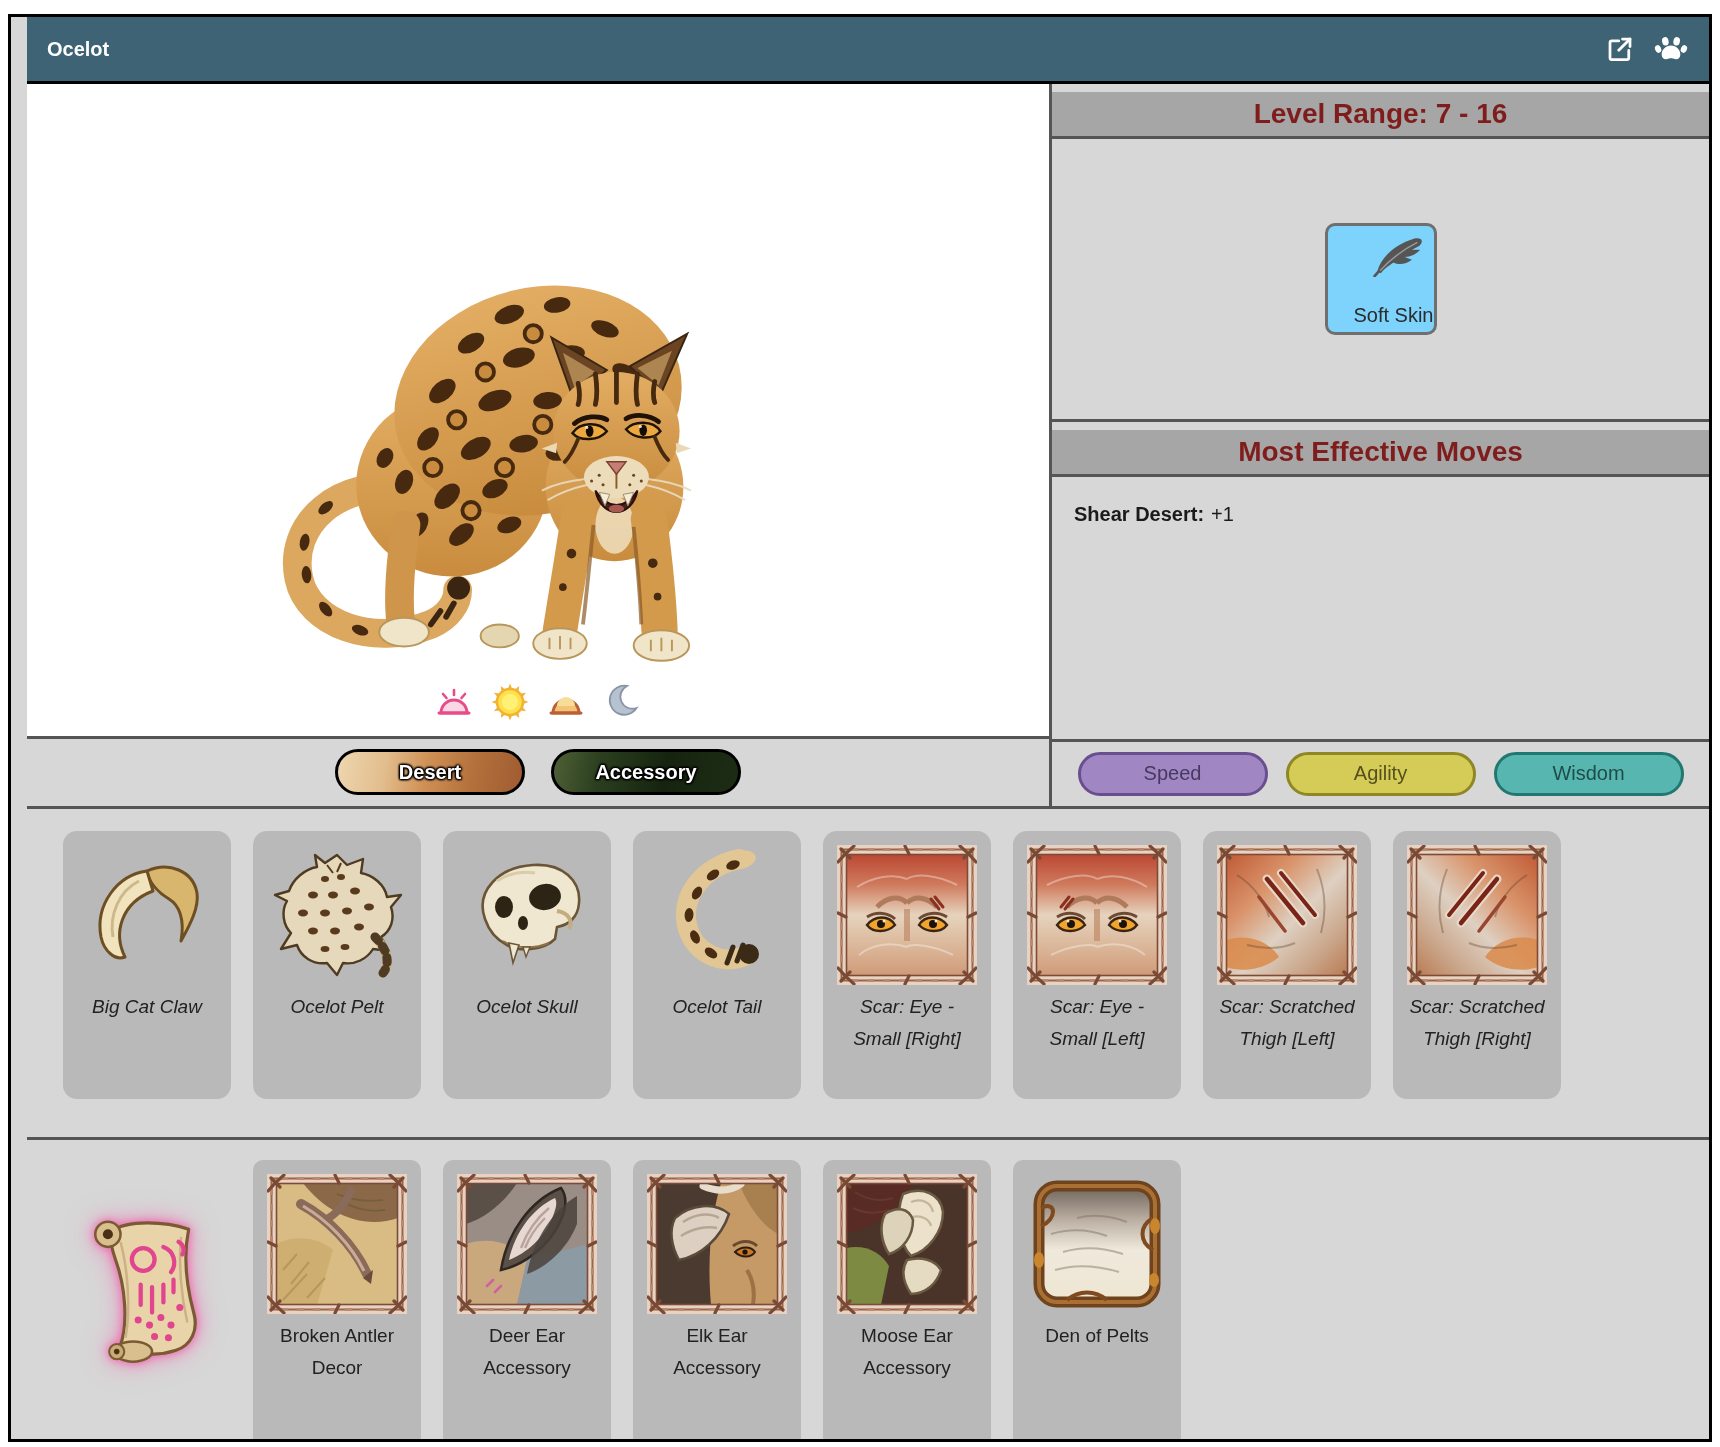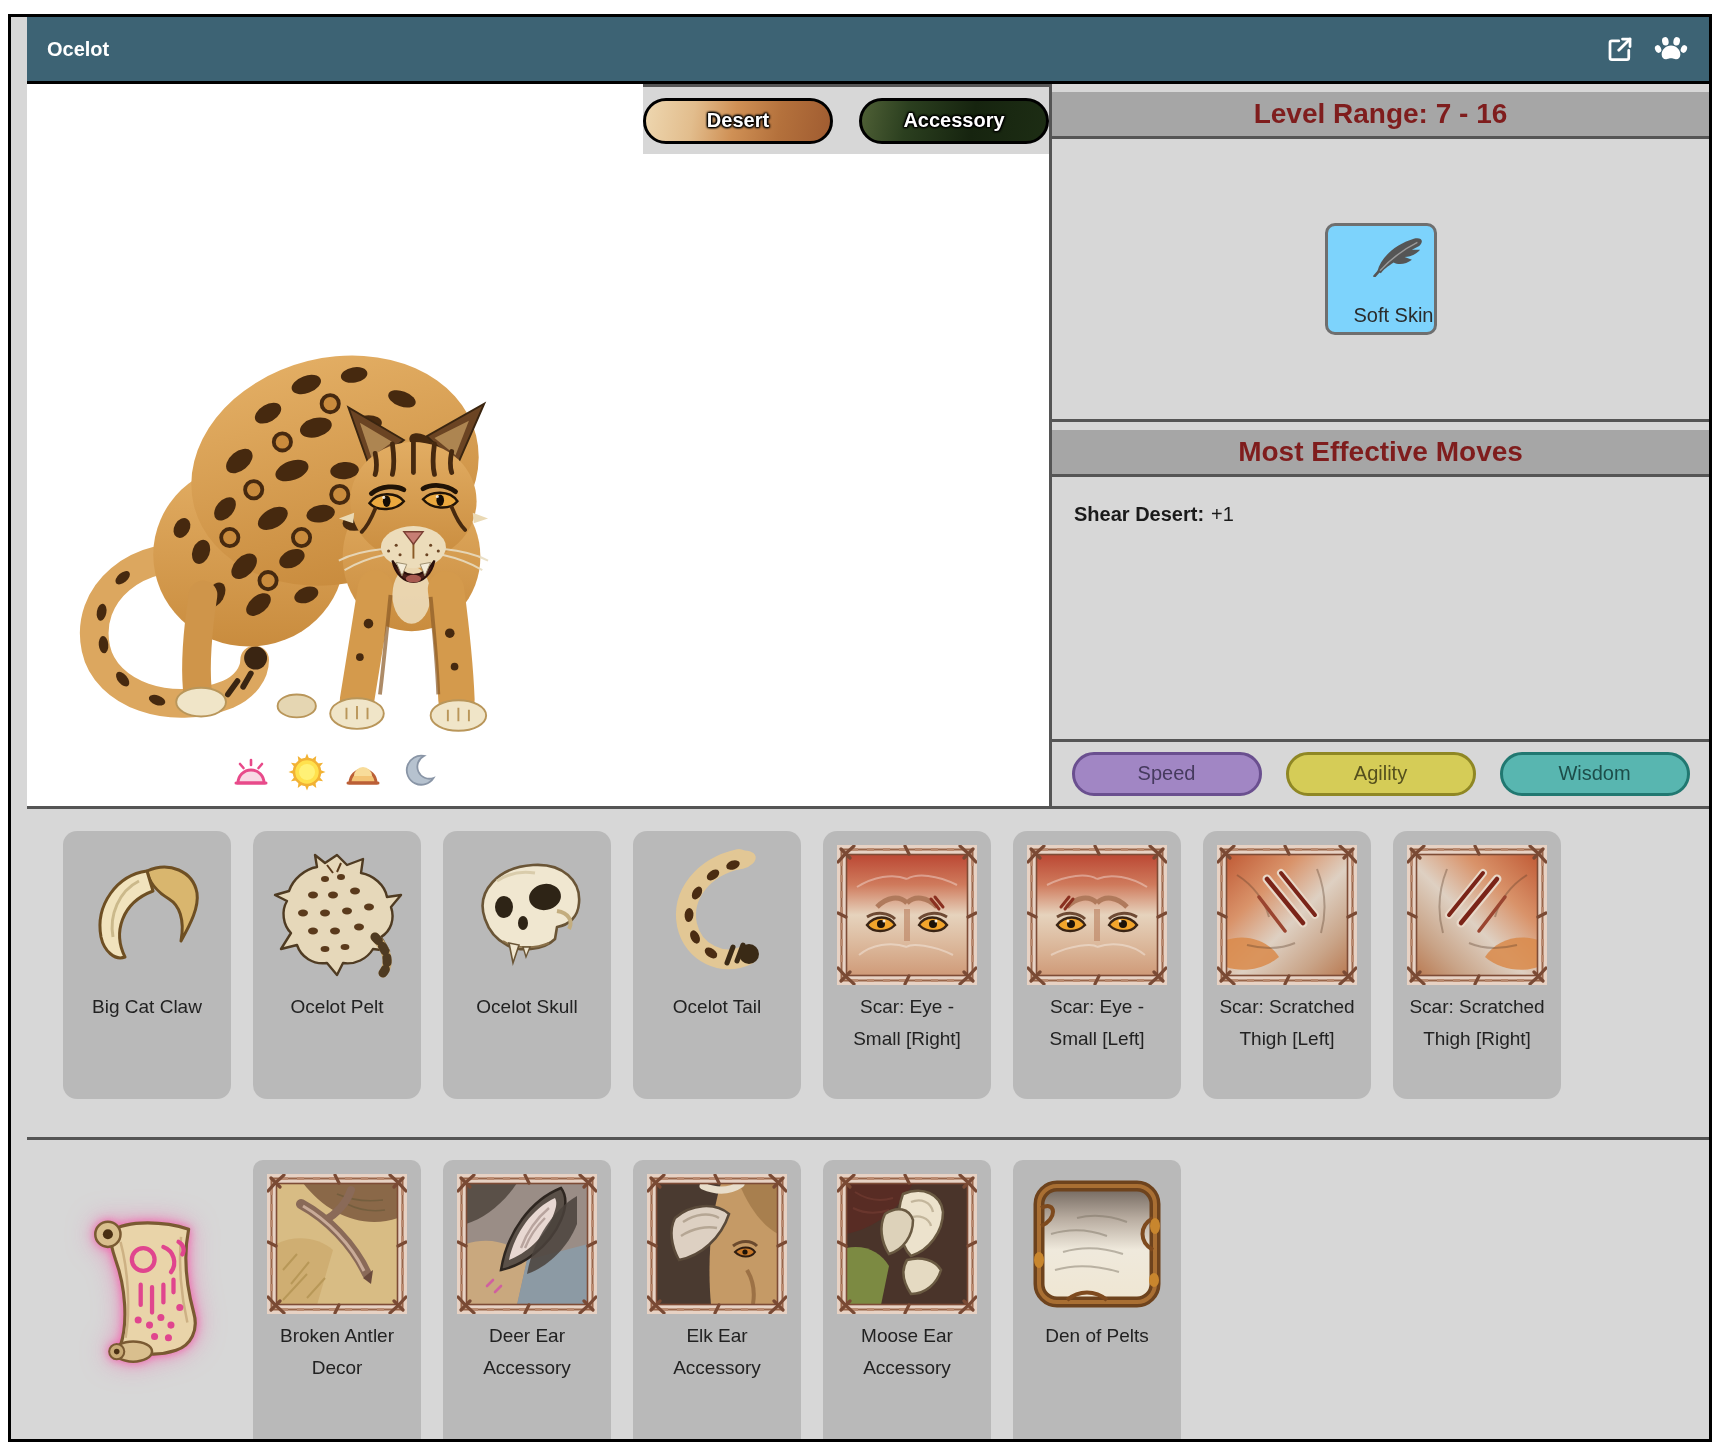--- a/index.html
+++ b/index.html
@@ -7,21 +7,21 @@
   .frame{position:absolute;left:8px;top:14px;width:1704px;height:1428px;border:3px solid #000;
          box-sizing:border-box;background:#d7d7d7;display:flex;flex-direction:column;overflow:hidden;padding-left:16px;}
   
   .titlebar{flex:0 0 64px;background:#3d6374;border-bottom:3px solid #000;display:flex;
             align-items:center;justify-content:space-between;padding:0 20px;}
   .title{color:#fff;font-weight:bold;font-size:20px;}
   .tb-icons{display:flex;align-items:center;gap:18px;}
   .tb-btn{display:flex;align-items:center;cursor:pointer;}
   
   .main{display:flex;height:736px;}
-  .left-col{width:1022px;display:flex;flex-direction:row;background:#fff;}
+  .left-col{width:1022px;display:flex;flex-direction:column;background:#fff;}
   .creature-wrap{flex:1;display:flex;flex-direction:column;align-items:center;justify-content:flex-end;background:#fff;}
   .creature-wrap svg.ocelot{display:block;}
   .times-row{display:flex;gap:16px;align-items:center;margin:4px 0 14px;}
   .times-row span{display:flex;}
   .biome-row{height:67px;border-top:3px solid #555;background:#d7d7d7;display:flex;
              align-items:center;justify-content:center;gap:26px;}
   .biome-btn{width:190px;height:46px;border:3px solid #000;border-radius:24px;display:flex;
              align-items:center;justify-content:center;color:#fff;font-weight:bold;font-size:20px;
              box-sizing:border-box;cursor:pointer;
              text-shadow:0 0 3px #000,1px 1px 2px #000,-1px -1px 2px #000,1px -1px 2px #000,-1px 1px 2px #000;}
@@ -32,27 +32,27 @@
                 align-items:center;justify-content:center;font-weight:bold;font-size:28px;color:#7f1d1d;margin-top:8px;}
   .ability-area{flex:0 0 280px;border-bottom:3px solid #555;display:flex;align-items:center;justify-content:center;}
   .ability-tile{width:112px;height:112px;background:#7dd3fc;border:3px solid #6f6f6f;border-radius:10px;
                 display:flex;flex-direction:column;align-items:flex-end;justify-content:flex-end;
                 box-sizing:border-box;cursor:pointer;padding-bottom:5px;gap:24px;}
   .ability-tile svg{margin-bottom:3px;}
   .ability-label{font-size:20px;color:#2b2b2b;}
   .moves-area{flex:1;padding:26px 0 0 22px;font-size:20px;color:#1a1a1a;}
   .move-name{font-weight:bold;}
   .move-value{margin-left:7px;}
-  .stats-row{flex:0 0 64px;border-top:3px solid #555;display:flex;align-items:center;justify-content:center;gap:24px;}
+  .stats-row{flex:0 0 64px;border-top:3px solid #555;display:flex;align-items:center;justify-content:center;gap:18px;}
   .stat-btn{width:190px;height:44px;border:3px solid;border-radius:22px;display:flex;align-items:center;
             justify-content:center;font-size:20px;box-sizing:border-box;cursor:pointer;}
   
   .drops-row{border-top:3px solid #555;background:#d7d7d7;display:flex;align-items:flex-start;
              gap:22px;padding:22px 20px 0 36px;box-sizing:border-box;}
-  .drops-row.row1{height:337px;}
+  .drops-row.row1{height:337px;font-style:italic;}
   .drops-row.row2{height:302px;padding-top:20px;}
   .tile{width:168px;background:#b9b9b9;border-radius:14px;flex:0 0 auto;cursor:pointer;}
   .row1 .tile{height:268px;}
   .row2 .tile{height:323px;border-radius:10px;}
   .tile-art{width:140px;height:140px;margin:14px auto 6px;display:block;}
   .tile-label{font-size:19px;line-height:1.68;color:#222;text-align:center;padding:0 15px;}
   .scroll-slot{width:168px;height:252px;display:flex;align-items:center;justify-content:center;flex:0 0 auto;}
   .scroll-icon{cursor:pointer;display:flex;}
   .scroll-icon svg{filter:drop-shadow(0 0 5px rgba(242,92,170,.95)) drop-shadow(0 0 12px rgba(242,92,170,.55));}
   .defs-holder{position:absolute;width:0;height:0;overflow:hidden;}

